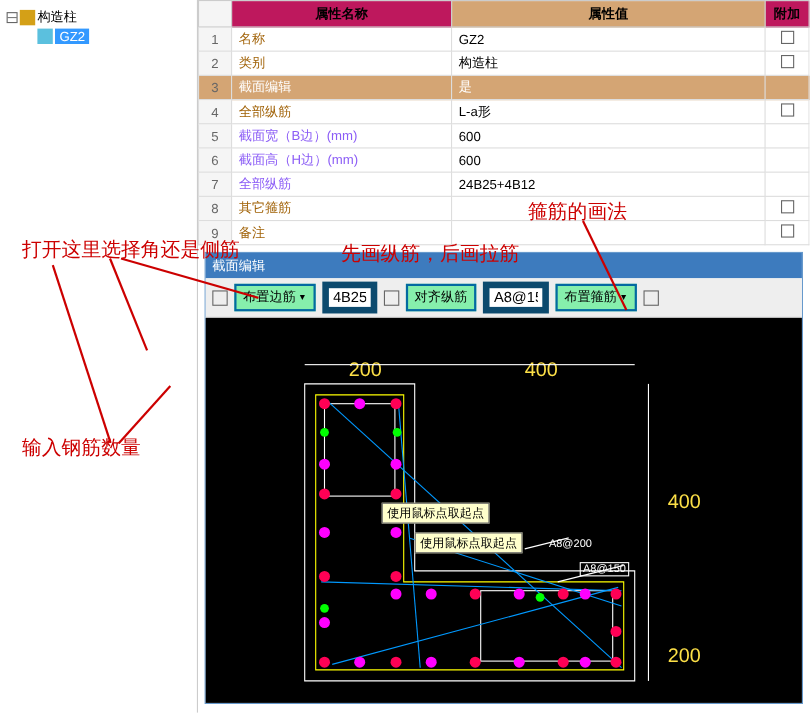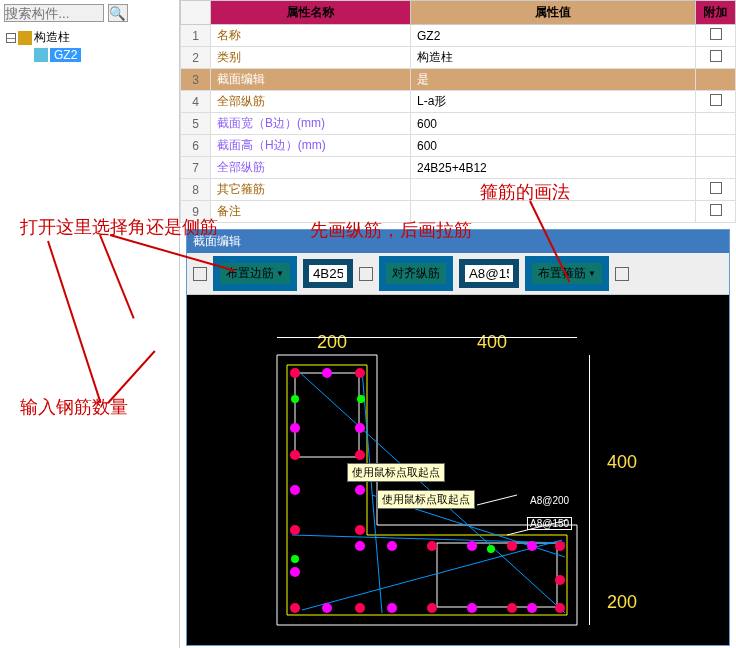--- a/index.html
+++ b/index.html
@@ -33,21 +33,21 @@
     .prop-table tr.selected { background: #d4a574; color: #fff; }
     .prop-table tr.selected td { background: #d4a574; }
     .blue-text { color: #a16207; }
     .gray-text { color: #8b5cf6; }
     .checkbox { width: 12px; height: 12px; border: 1px solid #666; display: inline-block; background: #fff; }
     .row-expand { width: 10px; height: 10px; border: 1px solid #666; display: inline-flex; align-items: center; justify-content: center; font-size: 8px; }
     
     .section-editor { margin: 6px; border: 1px solid #6699cc; }
     .editor-title { background: #3d7bbe; color: white; padding: 3px 6px; font-size: 12px; }
     .editor-toolbar { background: #eee; padding: 3px 6px; display: flex; align-items: center; gap: 6px; border-bottom: 1px solid #ccc; }
-    .tool-btn { border: 7px solid #0369a1; background: #0f766e; padding: 2px 6px; cursor: pointer; display: inline-flex; align-items: center; gap: 2px; }
+    .tool-btn { border: 2px solid #0369a1; background: #86efac; padding: 2px 6px; cursor: pointer; display: inline-flex; align-items: center; gap: 2px; }
     .tool-input { border: 6px solid #0c4a6e; background: #fff; padding: 1px 4px; width: 50px; }
     .tool-input.wide { width: 60px; }
     .dropdown-arrow { font-size: 8px; }
     .tool-icon { width: 14px; height: 14px; border: 1px solid #666; display: inline-block; }
     
     .canvas { background: black; height: 350px; position: relative; color: white; }
     .dim-text { position: absolute; color: #fde047; font-size: 18px; margin-top: 19px; }
     
     .dot-red { position: absolute; width: 10px; height: 10px; background: #ff0055; border-radius: 50%; }
     .dot-mag { position: absolute; width: 10px; height: 10px; background: #ff00ff; border-radius: 50%; }
@@ -59,24 +59,20 @@
     .anno-text { position: absolute; color: white; font-size: 10px; }
     
     .overlay-annotation { position: absolute; color: #cc0000; font-size: 18px; pointer-events: none; z-index: 100; }
     .red-line { position: absolute; background: #cc0000; height: 2px; transform-origin: left; z-index: 99; }
   </style>
 </head>
 <body>
 
 <div class="container">
   <div class="left-panel">
-    <div class="search-box">
-      <input class="search-input" placeholder="搜索构件..." style="">
-      <button class="search-btn">🔍</button>
-    </div>
     <div class="tree">
       <div class="tree-item">
         <span class="tree-toggle">—</span>
         <span class="tree-icon icon-folder"></span>
         <span>构造柱</span>
       </div>
       <div class="tree-item" style="padding-left: 28px;">
         <span class="tree-icon icon-item"></span>
         <span class="tree-selected">GZ2</span>
       </div>
@@ -227,21 +223,21 @@
         <div class="dot-mag" style="left:200px; top:308px;"></div>
         <div class="dot-red" style="left:240px; top:308px;"></div>
         <div class="dot-mag" style="left:280px; top:308px;"></div>
         <div class="dot-red" style="left:320px; top:308px;"></div>
         <div class="dot-mag" style="left:340px; top:308px;"></div>
         <div class="dot-red" style="left:368px; top:308px;"></div>
 
         <div class="tooltip" style="left:160px; top:168px;">使用鼠标点取起点</div>
         <div class="tooltip" style="left:190px; top:195px;">使用鼠标点取起点</div>
 
-        <div class="anno-text" style="left:312px; top:200px;margin-left:31px;">A8@200</div>
+        <div class="anno-text" style="left:312px; top:200px;">A8@200</div>
         <div class="anno-text" style="left:340px; top:222px; border:1px solid white; padding:0 2px;">A8@150</div>
       </div>
     </div>
   </div>
 </div>
 
 <div class="overlay-annotation" style="left:20px; top:215px;">打开这里选择角还是侧筋</div>
 <div class="overlay-annotation" style="left:310px; top:218px;">先画纵筋，后画拉筋</div>
 <div class="overlay-annotation" style="left:480px; top:180px;">箍筋的画法</div>
 <div class="overlay-annotation" style="left:20px; top:395px;">输入钢筋数量</div>

